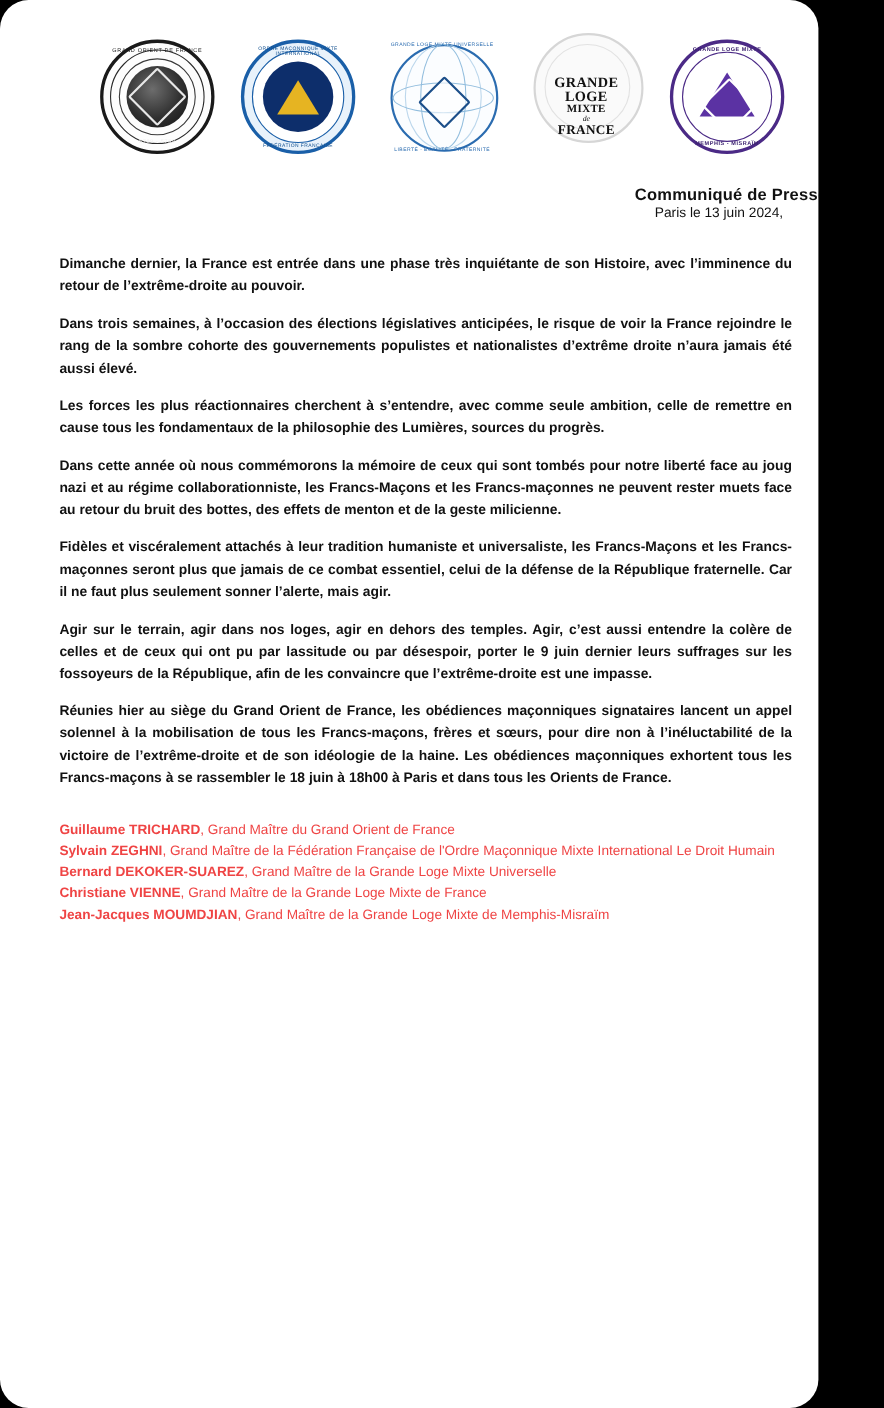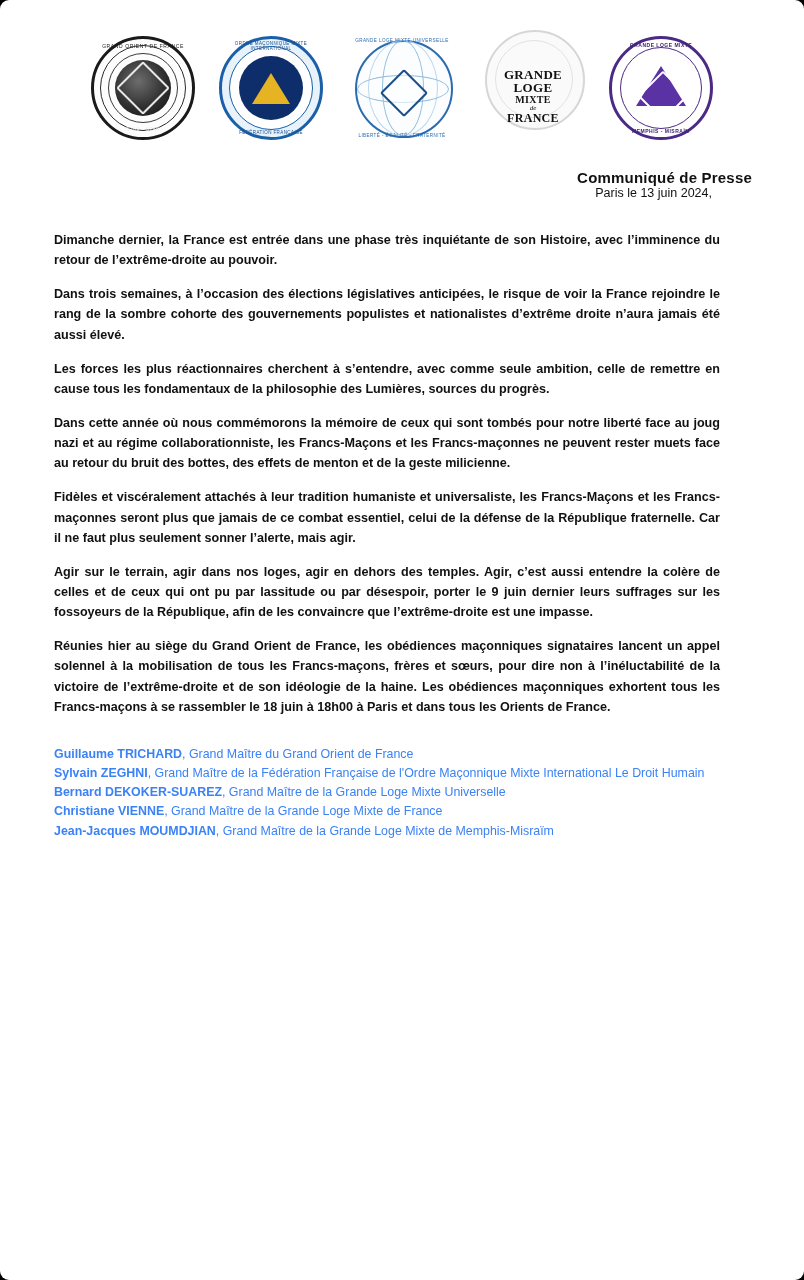--- a/index.html
+++ b/index.html
@@ -10,24 +10,24 @@
   body {
     width: 804px;
     height: 1280px;
     overflow: hidden;
     font-family: "Liberation Sans", sans-serif;
   }
   .page {
     position: absolute;
     left: 0;
     top: 0;
-    width: 804px;
+    width: 744px;
     height: 1280px;
     background: #ffffff;
-    border-radius: 9px;
+    border-radius: 26px;
     overflow: hidden;
     box-sizing: border-box;
   }
   .sheet {
     position: absolute;
     left: 0; top: 0;
     width: 804px;
     height: 1280px;
     padding: 0 52px;
     box-sizing: border-box;
@@ -291,21 +291,21 @@
     margin: 0 0 14px 0;
   }
   .signatures {
     margin-top: 28px;
     padding-left: 2px;
     padding-right: 20px;
   }
   .sig {
     font-size: 12.4px;
     line-height: 1.55;
-    color: #3b82f6;
+    color: #ef4444;
     margin: 0;
   }
   .sig b { font-weight: bold; }
 </style>
 </head>
 <body>
 
 <div class="page">
   <div class="sheet">
 

